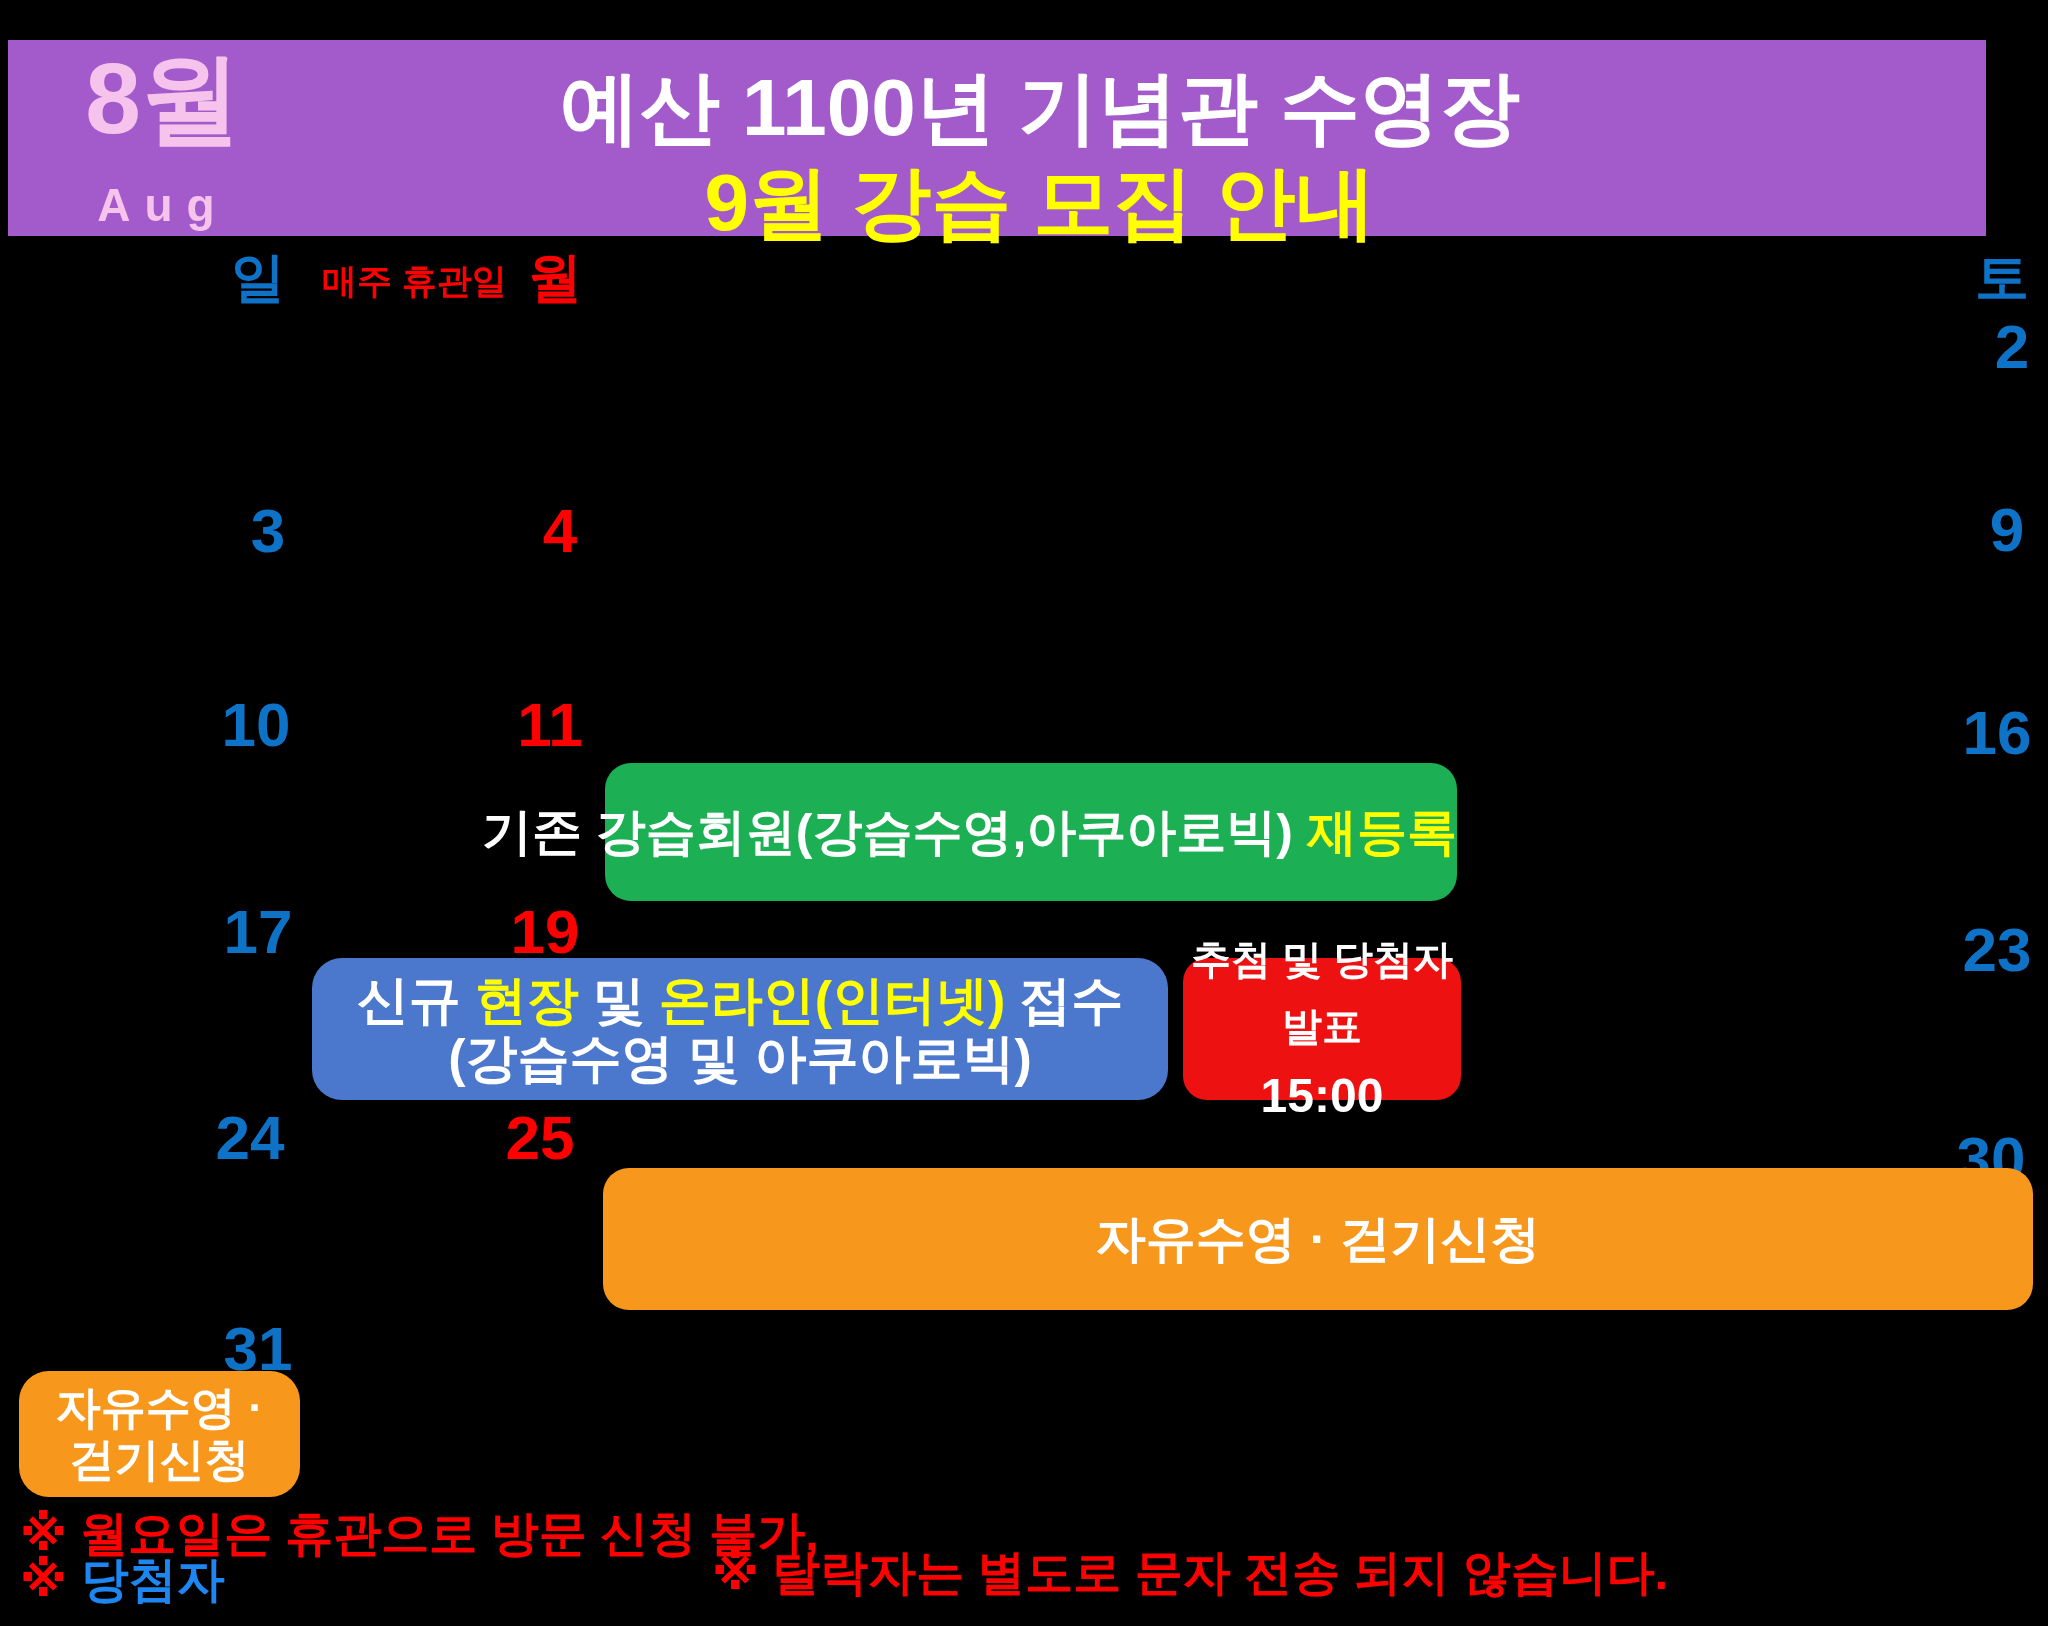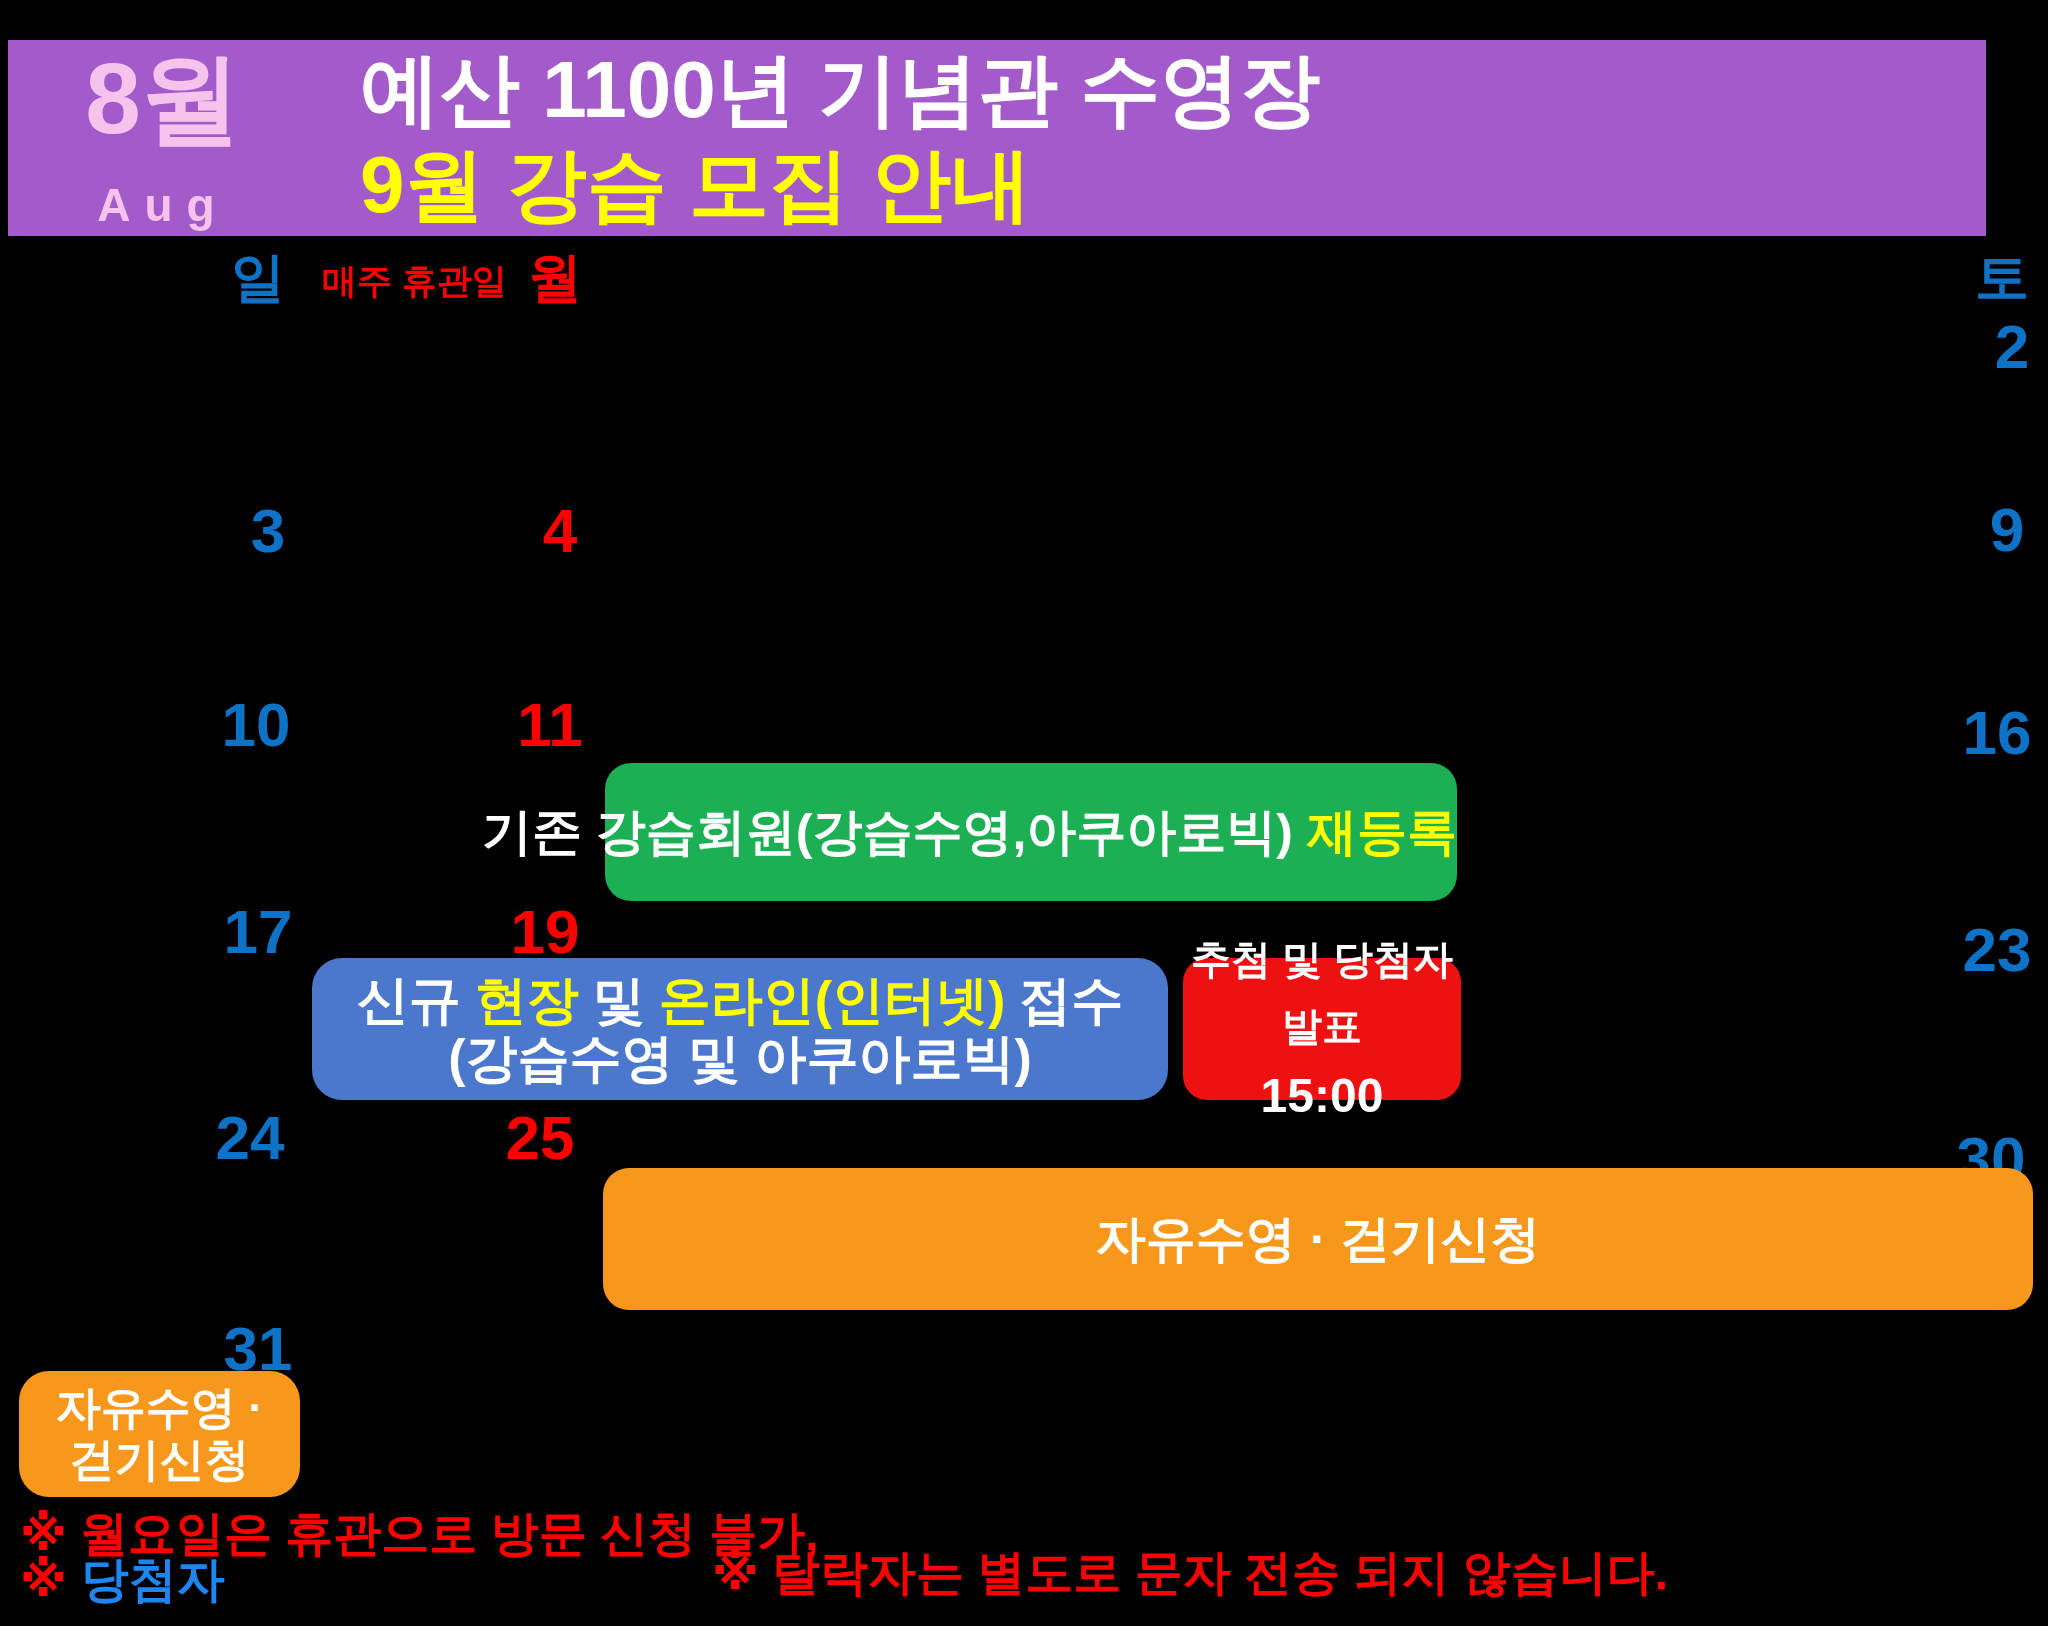--- a/index.html
+++ b/index.html
@@ -8,21 +8,21 @@
     position:relative;width:2048px;height:1626px;background:#000;overflow:hidden;
     font-family:"Liberation Sans","DejaVu Sans",sans-serif;font-weight:bold;text-decoration:underline;
   }
 
   
   .header{position:absolute;left:8px;top:40px;width:1978px;height:196px;background:var(--header-bg);}
   .month-kr{position:absolute;left:30px;top:4px;width:250px;text-align:center;
     font-size:100px;line-height:108px;color:var(--month-pink);}
   .month-en{position:absolute;left:30px;top:138px;width:250px;text-align:center;
     font-size:46px;letter-spacing:14px;color:var(--month-pink);}
-  .titles{position:absolute;left:352px;top:2px;width:1360px;text-align:left;white-space:nowrap;}
+  .titles{position:absolute;left:352px;top:20px;width:1360px;text-align:center;white-space:nowrap;}
   .title1{font-size:80px;line-height:96px;color:var(--title-white);}
   .title2{font-size:80px;line-height:94px;color:var(--title-yellow);}
 
   
   .wd{position:absolute;top:248px;width:100px;text-align:center;font-size:54px;line-height:58px;}
   .closed-note{position:absolute;left:322px;top:262px;font-size:35px;line-height:38px;
     color:var(--weekday-red);white-space:nowrap;}
   .c-blue{color:var(--weekday-blue);}
   .c-red{color:var(--weekday-red);}
 

